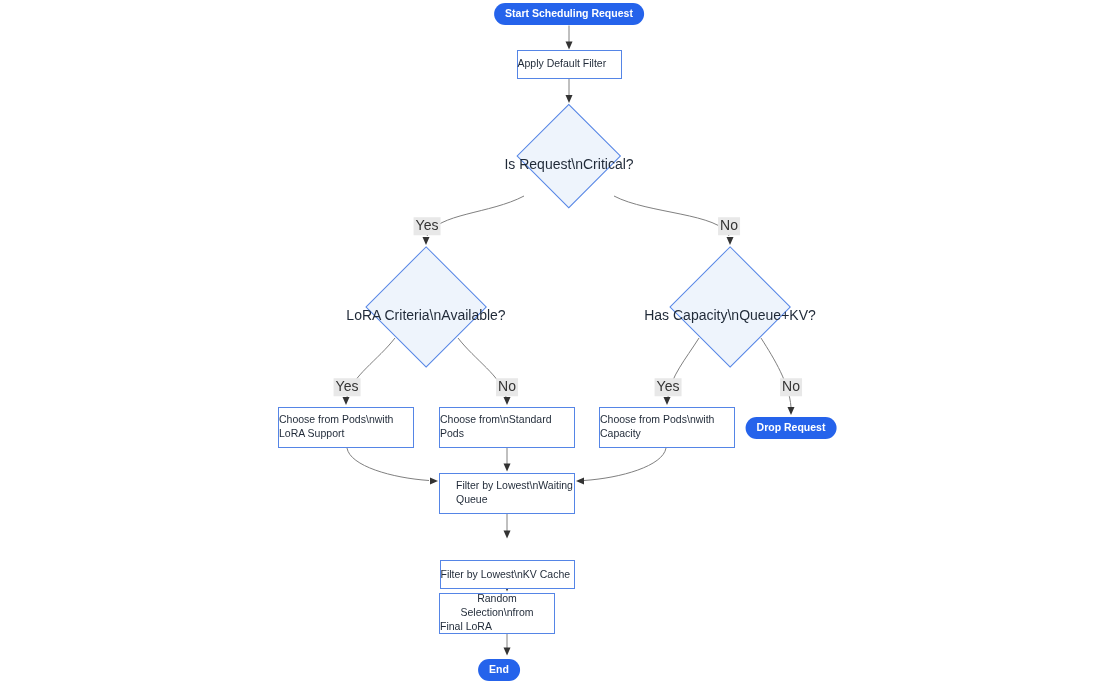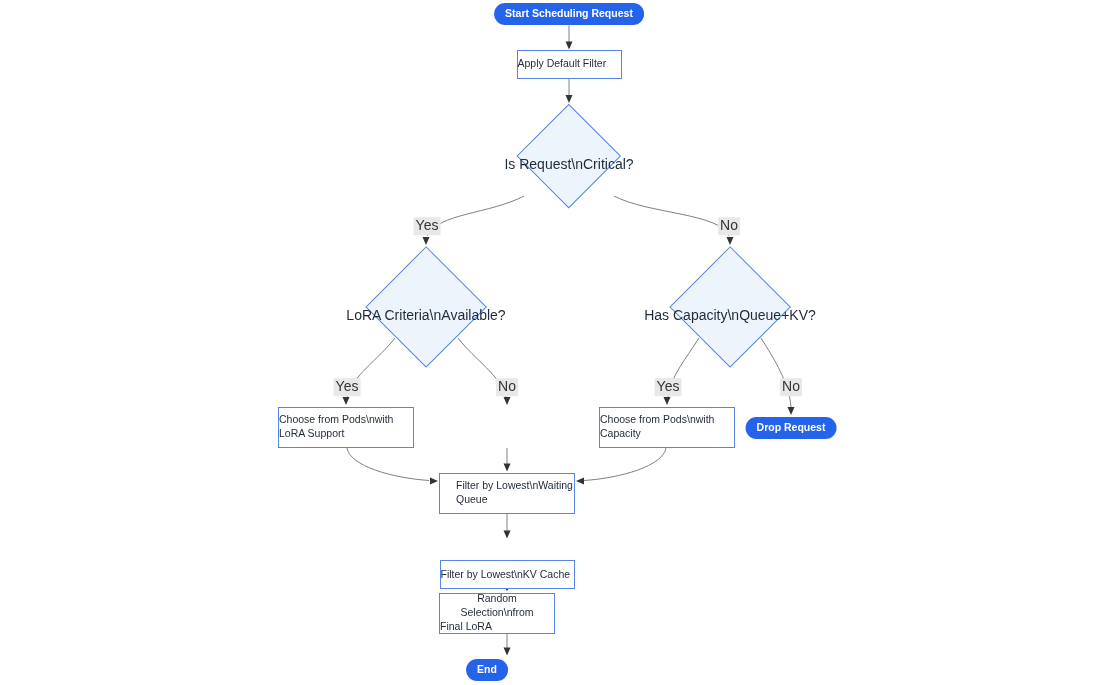--- a/index.html
+++ b/index.html
@@ -82,34 +82,38 @@
     <div class="diamond" style="width: 73.5391px; height: 73.5391px; left: 532.23px; top: 119.23px;"></div>
     <div class="diamond-label" style="left: 569px; top: 156px;">Is Request\nCritical?</div>
     <div class="diamond" style="width: 86.267px; height: 86.267px; left: 382.866px; top: 263.866px;"></div>
     <div class="diamond-label" style="left: 426px; top: 307px;">LoRA Criteria\nAvailable?</div>
     <div class="diamond" style="width: 86.267px; height: 86.267px; left: 686.866px; top: 263.866px;"></div>
     <div class="diamond-label" style="left: 730px; top: 307px;">Has Capacity\nQueue+KV?</div>
     <div class="node rect" style="left: 278px; top: 406.5px; width: 136px; height: 41px;">
       <div>Choose from Pods\nwith</div>
       <div>LoRA Support</div>
     </div>
+    <div class="node rect" style="left: 439px; top: 406.5px; width: 136px; height: 41px;">
+      <div>Choose from\nStandard</div>
+      <div>Pods</div>
+    </div>
     <div class="node rect" style="left: 599px; top: 406.5px; width: 136px; height: 41px;">
       <div>Choose from Pods\nwith</div>
       <div>Capacity</div>
     </div>
     <div class="node stadium" style="left: 791px; top: 428px;">
       <div>Drop Request</div>
     </div>
     <div class="node rect" style="left: 439px; top: 472.5px; width: 136px; height: 41px; padding-left: 16px;">
       <div>Filter by Lowest\nWaiting</div>
       <div>Queue</div>
     </div>
     <div class="node rect" style="left: 439.5px; top: 532px; width: 135px; height: 29px; margin-top: 28px;">
       <div>Filter by Lowest\nKV Cache</div>
     </div>
     <div class="node rect" style="left: 439px; top: 592.5px; width: 116px; height: 41px;">
       <div>Random Selection\nfrom</div>
       <div>Final LoRA</div>
     </div>
-    <div class="node stadium" style="left: 487px; top: 670px;">
+    <div class="node stadium" style="left: 499px; top: 670px;">
       <div>End</div>
     </div>
   </div>
 
 </body></html>

